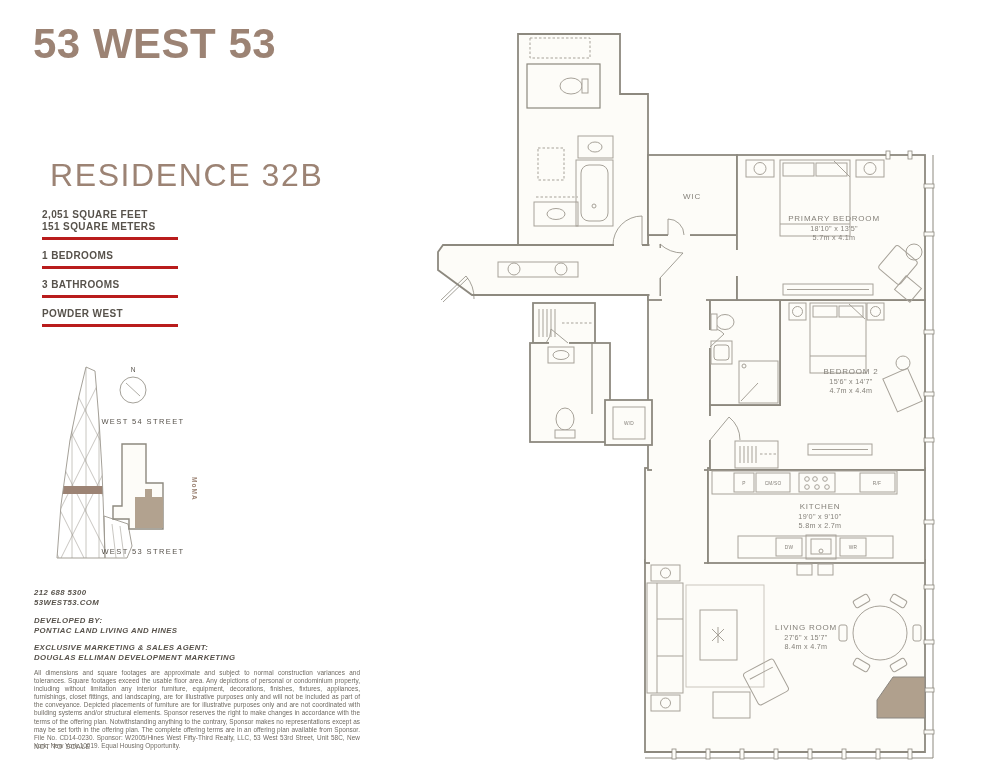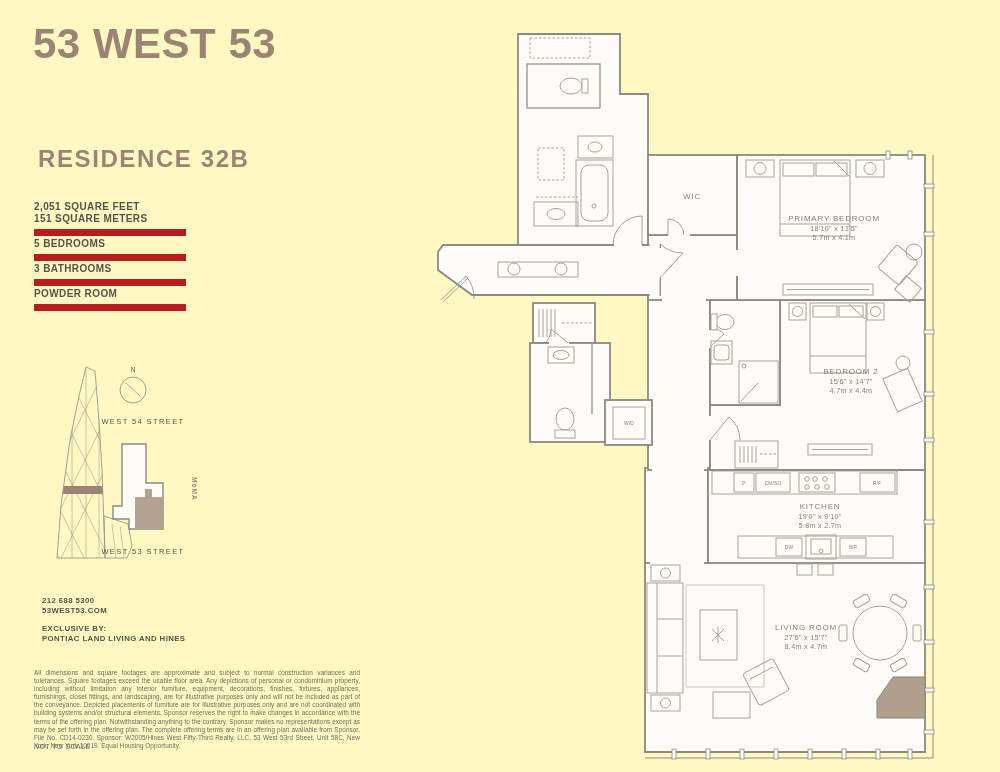--- a/index.html
+++ b/index.html
@@ -1,30 +1,30 @@
 <!DOCTYPE html>
 <html><head>
 <meta charset="utf-8">
 <style>
   html,body{margin:0;padding:0;}
   body{
     width:1000px;height:772px;position:relative;overflow:hidden;
     background:#f2ece3;font-family:"Liberation Sans",sans-serif;
   }
-  .page{position:absolute;inset:0;background:#fef9c3;}
+  .page{position:absolute;inset:0;background:#ffffff;}
   .building-name{position:absolute;left:33px;top:20px;font-size:42px;font-weight:700;
     letter-spacing:.5px;color:#9c8374;margin:0;white-space:nowrap;}
-  .residence-title{position:absolute;left:34px;top:141px;font-size:24px;font-weight:700;
-    letter-spacing:1.6px;color:#9c8374;margin:4px;white-space:nowrap;}
+  .residence-title{position:absolute;left:34px;top:141px;font-size:32px;font-weight:400;
+    letter-spacing:1.6px;color:#9c8374;margin:16px;white-space:nowrap;}
   ul.stats{position:absolute;left:34px;top:199px;width:152px;list-style:none;margin:0;padding:0;}
-  ul.stats li{border-bottom:7px solid #b91c1c;padding:2px 0 4px;margin:0;
+  ul.stats li{border-bottom:3px solid #b91c1c;padding:2px 0 4px;margin:8px;
     font-size:10px;font-weight:700;color:#57524b;letter-spacing:.4px;line-height:12px;}
   ul.stats li span{display:block;}
   .contact{position:absolute;left:34px;color:#57524b;font-size:7.8px;font-weight:700;
-    letter-spacing:.4px;line-height:9.8px;margin:8px;}
+    letter-spacing:.4px;line-height:9.8px;margin:0;font-style:italic;}
   .contact-block{top:588px;}
   .developer-block{top:616px;}
   .agent-block{top:643px;}
   .contact p{margin:0;}
   .disclaimer{position:absolute;left:34px;top:669px;width:326px;font-size:6.4px;
     line-height:8.1px;color:#6f6a62;text-align:justify;margin:0;letter-spacing:.05px;}
   .scale-note{position:absolute;left:34px;top:743px;font-size:6.8px;letter-spacing:.6px;
     color:#6f6a62;margin:0;}
   svg.overlay{position:absolute;left:0;top:0;}
   
@@ -57,37 +57,41 @@
 
   <h1 class="building-name">53 WEST 53</h1>
   <h2 class="residence-title">RESIDENCE 32B</h2>
 
   <ul class="stats">
     <li>
       <span>2,051 SQUARE FEET</span>
       <span>151 SQUARE METERS</span>
     </li>
     <li>
-      <span>5 BEDROOMS</span>
+      <span>1 BEDROOMS</span>
     </li>
     <li>
       <span>3 BATHROOMS</span>
     </li>
     <li>
-      <span>POWDER ROOM</span>
+      <span>POWDER WEST</span>
     </li>
   </ul>
 
   <div class="contact contact-block">
     <p>212 688 5300</p>
     <p>53WEST53.COM</p>
   </div>
   <div class="contact developer-block">
-    <p>EXCLUSIVE BY:</p>
+    <p>DEVELOPED BY:</p>
     <p>PONTIAC LAND LIVING AND HINES</p>
+  </div>
+  <div class="contact agent-block">
+    <p>EXCLUSIVE MARKETING &amp; SALES AGENT:</p>
+    <p>DOUGLAS ELLIMAN DEVELOPMENT MARKETING</p>
   </div>
 
   <p class="disclaimer">All dimensions and square footages are approximate and subject to normal construction variances and tolerances. Square footages exceed the usable floor area. Any depictions of personal or condominium property, including without limitation any interior furniture, equipment, decorations, finishes, fixtures, appliances, furnishings, closet fittings, and landscaping, are for illustrative purposes only and will not be included as part of the conveyance. Depicted placements of furniture are for illustrative purposes only and are not coordinated with building systems and/or structural elements. Sponsor reserves the right to make changes in accordance with the terms of the offering plan. Notwithstanding anything to the contrary, Sponsor makes no representations except as may be set forth in the offering plan. The complete offering terms are in an offering plan available from Sponsor. File No. CD14-0230. Sponsor: W2005/Hines West Fifty-Third Realty, LLC, 53 West 53rd Street, Unit 58C, New York, New York 10019. Equal Housing Opportunity.</p>
   <p class="scale-note">NOT TO SCALE</p>
 
   <svg class="overlay" width="1000" height="772" viewBox="0 0 1000 772">
 
     <defs>
       <clipPath id="towerClip">
         <polygon points="86,367 95,371 99,420 102,470 104,525 105,558 57,558 61,505 70,440 79,396"></polygon>

